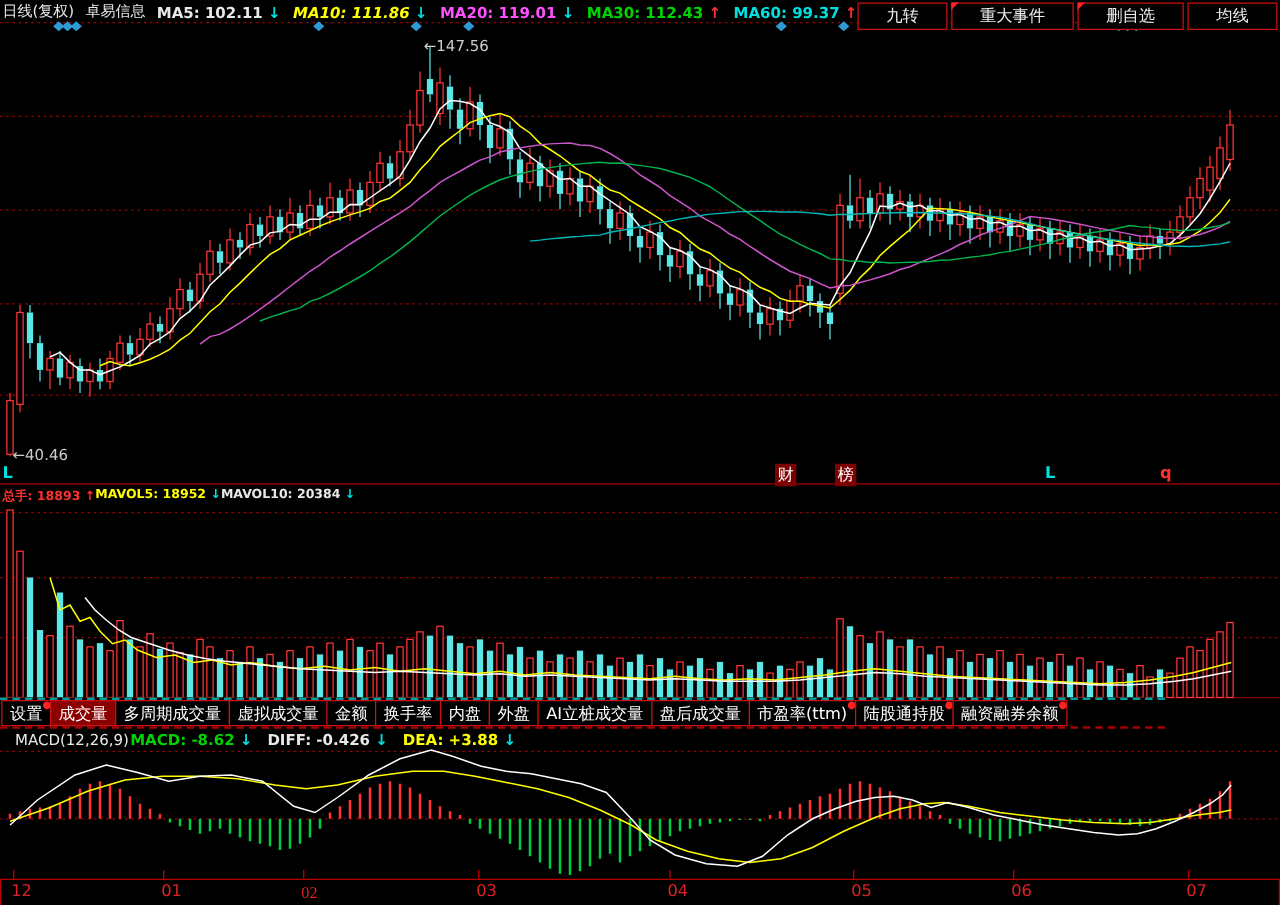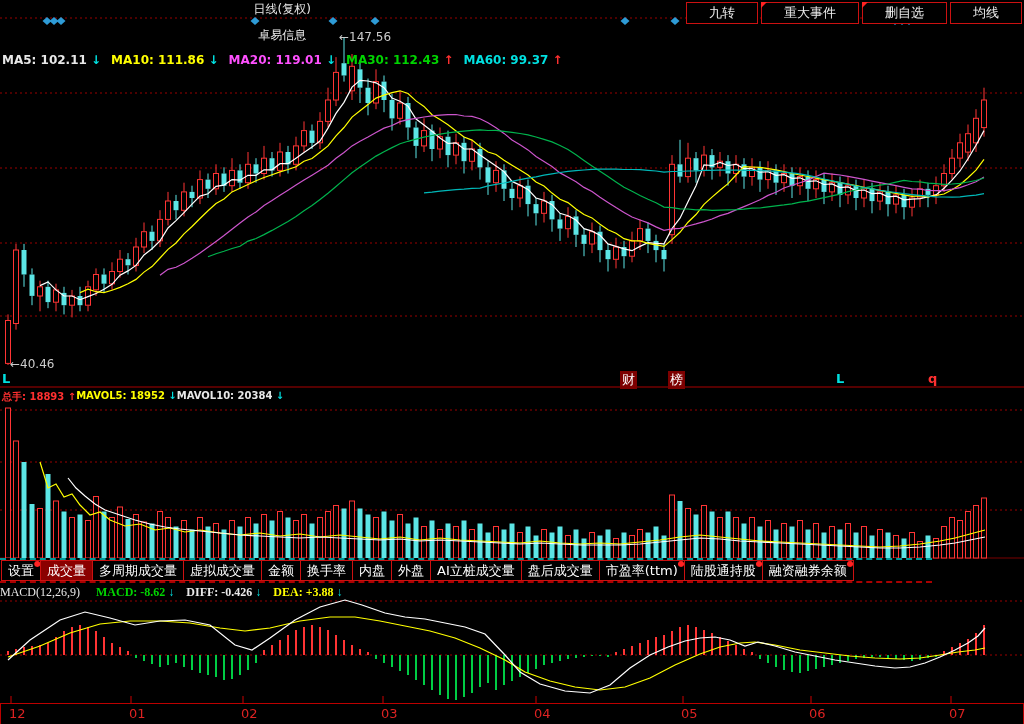--- a/index.html
+++ b/index.html
@@ -1,35 +1,35 @@
 <!DOCTYPE html>
 <html><head>
 <meta charset="utf-8">
 <style>
   html,body{margin:0;padding:0;background:#000;}
   #stage{position:relative;width:1024px;height:724px;background:#000;overflow:hidden;
          font-family:"DejaVu Sans","Liberation Sans",sans-serif;}
   svg#cv{position:absolute;left:0;top:0;}
   .topbar{position:absolute;left:2px;top:1px;font-size:12px;display:flex;gap:9px;
-          align-items:center;color:#e8e8e8;white-space:nowrap;z-index:5;flex-direction:column;}
+          align-items:center;color:#e8e8e8;white-space:nowrap;z-index:5;}
   .tb-label{color:#e8e8e8;}
   .ma-item{font-weight:bold;}
   .ma-item .arrow{font-weight:bold;}
   .btnrow{position:absolute;top:2px;right:2px;display:flex;gap:3px;z-index:6;}
   .btn{position:relative;border:1px solid #cc1111;color:#eeeeee;font-size:13px;
        padding:1px 22px;background:#000;cursor:default;}
   .btn .notch{position:absolute;left:-1px;top:-1px;width:0;height:0;
        border-top:6px solid #ff2222;border-right:6px solid transparent;}
   .callout{position:absolute;color:#cccccc;font-size:12px;z-index:4;white-space:nowrap;}
   .ovl{position:absolute;top:371px;font-size:13px;font-weight:bold;z-index:4;}
   .ovl.boxed{background:#7d0000;color:#fff;padding:0 2px;font-weight:normal;}
   .volhdr{position:absolute;left:2px;top:390px;font-size:10px;display:flex;
           white-space:nowrap;z-index:5;font-weight:bold;text-align:right;}
-  .macdhdr{position:absolute;left:0;top:585px;font-size:12px;display:flex;gap:16px;
-          white-space:nowrap;z-index:5;font-family:Liberation Serif, serif;}
+  .macdhdr{position:absolute;left:12px;top:585px;font-size:12px;display:flex;gap:1px;
+          white-space:nowrap;z-index:5;}
   .macdhdr .title{color:#e8e8e8;}
   .tabs{position:absolute;left:0;top:558px;width:932px;height:25px;box-sizing:border-box;
         border-top:2px dashed #009b9b;border-bottom:2px dashed #aa0000;background:#000;
         display:flex;align-items:stretch;padding-left:2px;z-index:5;}
   .tab{position:relative;border:1px solid #cc1111;margin-left:-1px;color:#fff;font-size:13px;
        padding:0 6px;display:flex;align-items:center;background:#000;cursor:default;}
   .tab.active{background:#8b0000;}
   .tab .dot{color:#ff2222;font-size:8px;position:absolute;top:-2px;right:-1px;}
   .axis{position:absolute;left:0;top:703px;width:1024px;height:33px;box-sizing:border-box;
         border:1px solid #bb0000;background:#000;z-index:5;}
@@ -696,21 +696,21 @@
       <line x1="683" y1="696" x2="683" y2="703" stroke="#cc0000"></line>
       <line x1="811" y1="696" x2="811" y2="703" stroke="#cc0000"></line>
       <line x1="951" y1="696" x2="951" y2="703" stroke="#cc0000"></line>
     </svg>
 
   <div class="topbar">
     <span class="tb-label">日线(复权)</span>
     <span class="tb-label">卓易信息</span>
     <span style="display:flex;gap:10px;">
         <span class="ma-item" style="color: rgb(232, 232, 232);">MA5: 102.11<span class="arrow" style="color: rgb(0, 224, 224);"> ↓</span></span>
-        <span class="ma-item" style="color: rgb(255, 255, 0);">MA10: 111.86<span class="arrow" style="color: rgb(0, 224, 224);"> ↓</span></span>
+        <span class="ma-item" style="color: rgb(255, 255, 0); font-style: italic;">MA10: 111.86<span class="arrow" style="color: rgb(0, 224, 224);"> ↓</span></span>
         <span class="ma-item" style="color: rgb(255, 80, 255);">MA20: 119.01<span class="arrow" style="color: rgb(0, 224, 224);"> ↓</span></span>
         <span class="ma-item" style="color: rgb(0, 212, 0);">MA30: 112.43<span class="arrow" style="color: rgb(255, 48, 48);"> ↑</span></span>
         <span class="ma-item" style="color: rgb(0, 224, 224);">MA60: 99.37<span class="arrow" style="color: rgb(255, 48, 48);"> ↑</span></span>
       </span>
   </div>
 
   <div class="btnrow">
       <div class="btn">九转</div>
       <div class="btn">重大事件<span class="notch"></span></div>
       <div class="btn">删自选<span class="notch"></span></div>
@@ -785,21 +785,21 @@
     <span style="display:flex;gap:12px;justify-content:space-between;">
         <span class="ma-item" style="color: rgb(0, 212, 0);">MACD: -8.62<span class="arrow" style="color: rgb(0, 224, 224);"> ↓</span></span>
         <span class="ma-item" style="color: rgb(232, 232, 232);">DIFF: -0.426<span class="arrow" style="color: rgb(0, 224, 224);"> ↓</span></span>
         <span class="ma-item" style="color: rgb(255, 255, 0);">DEA: +3.88<span class="arrow" style="color: rgb(0, 224, 224);"> ↓</span></span>
       </span>
   </div>
 
   <div class="axis">
       <span class="month" style="left: 8px;">12</span>
       <span class="month" style="left: 128px;">01</span>
-      <span class="month" style="left: 240px;">02</span>
+      <span class="month" style="left: 240px; font-family: Liberation Serif, serif;">02</span>
       <span class="month" style="left: 380px;">03</span>
       <span class="month" style="left: 533px;">04</span>
       <span class="month" style="left: 680px;">05</span>
       <span class="month" style="left: 808px;">06</span>
       <span class="month" style="left: 948px;">07</span>
     </div>
 
 </div>
 
 </body></html>

